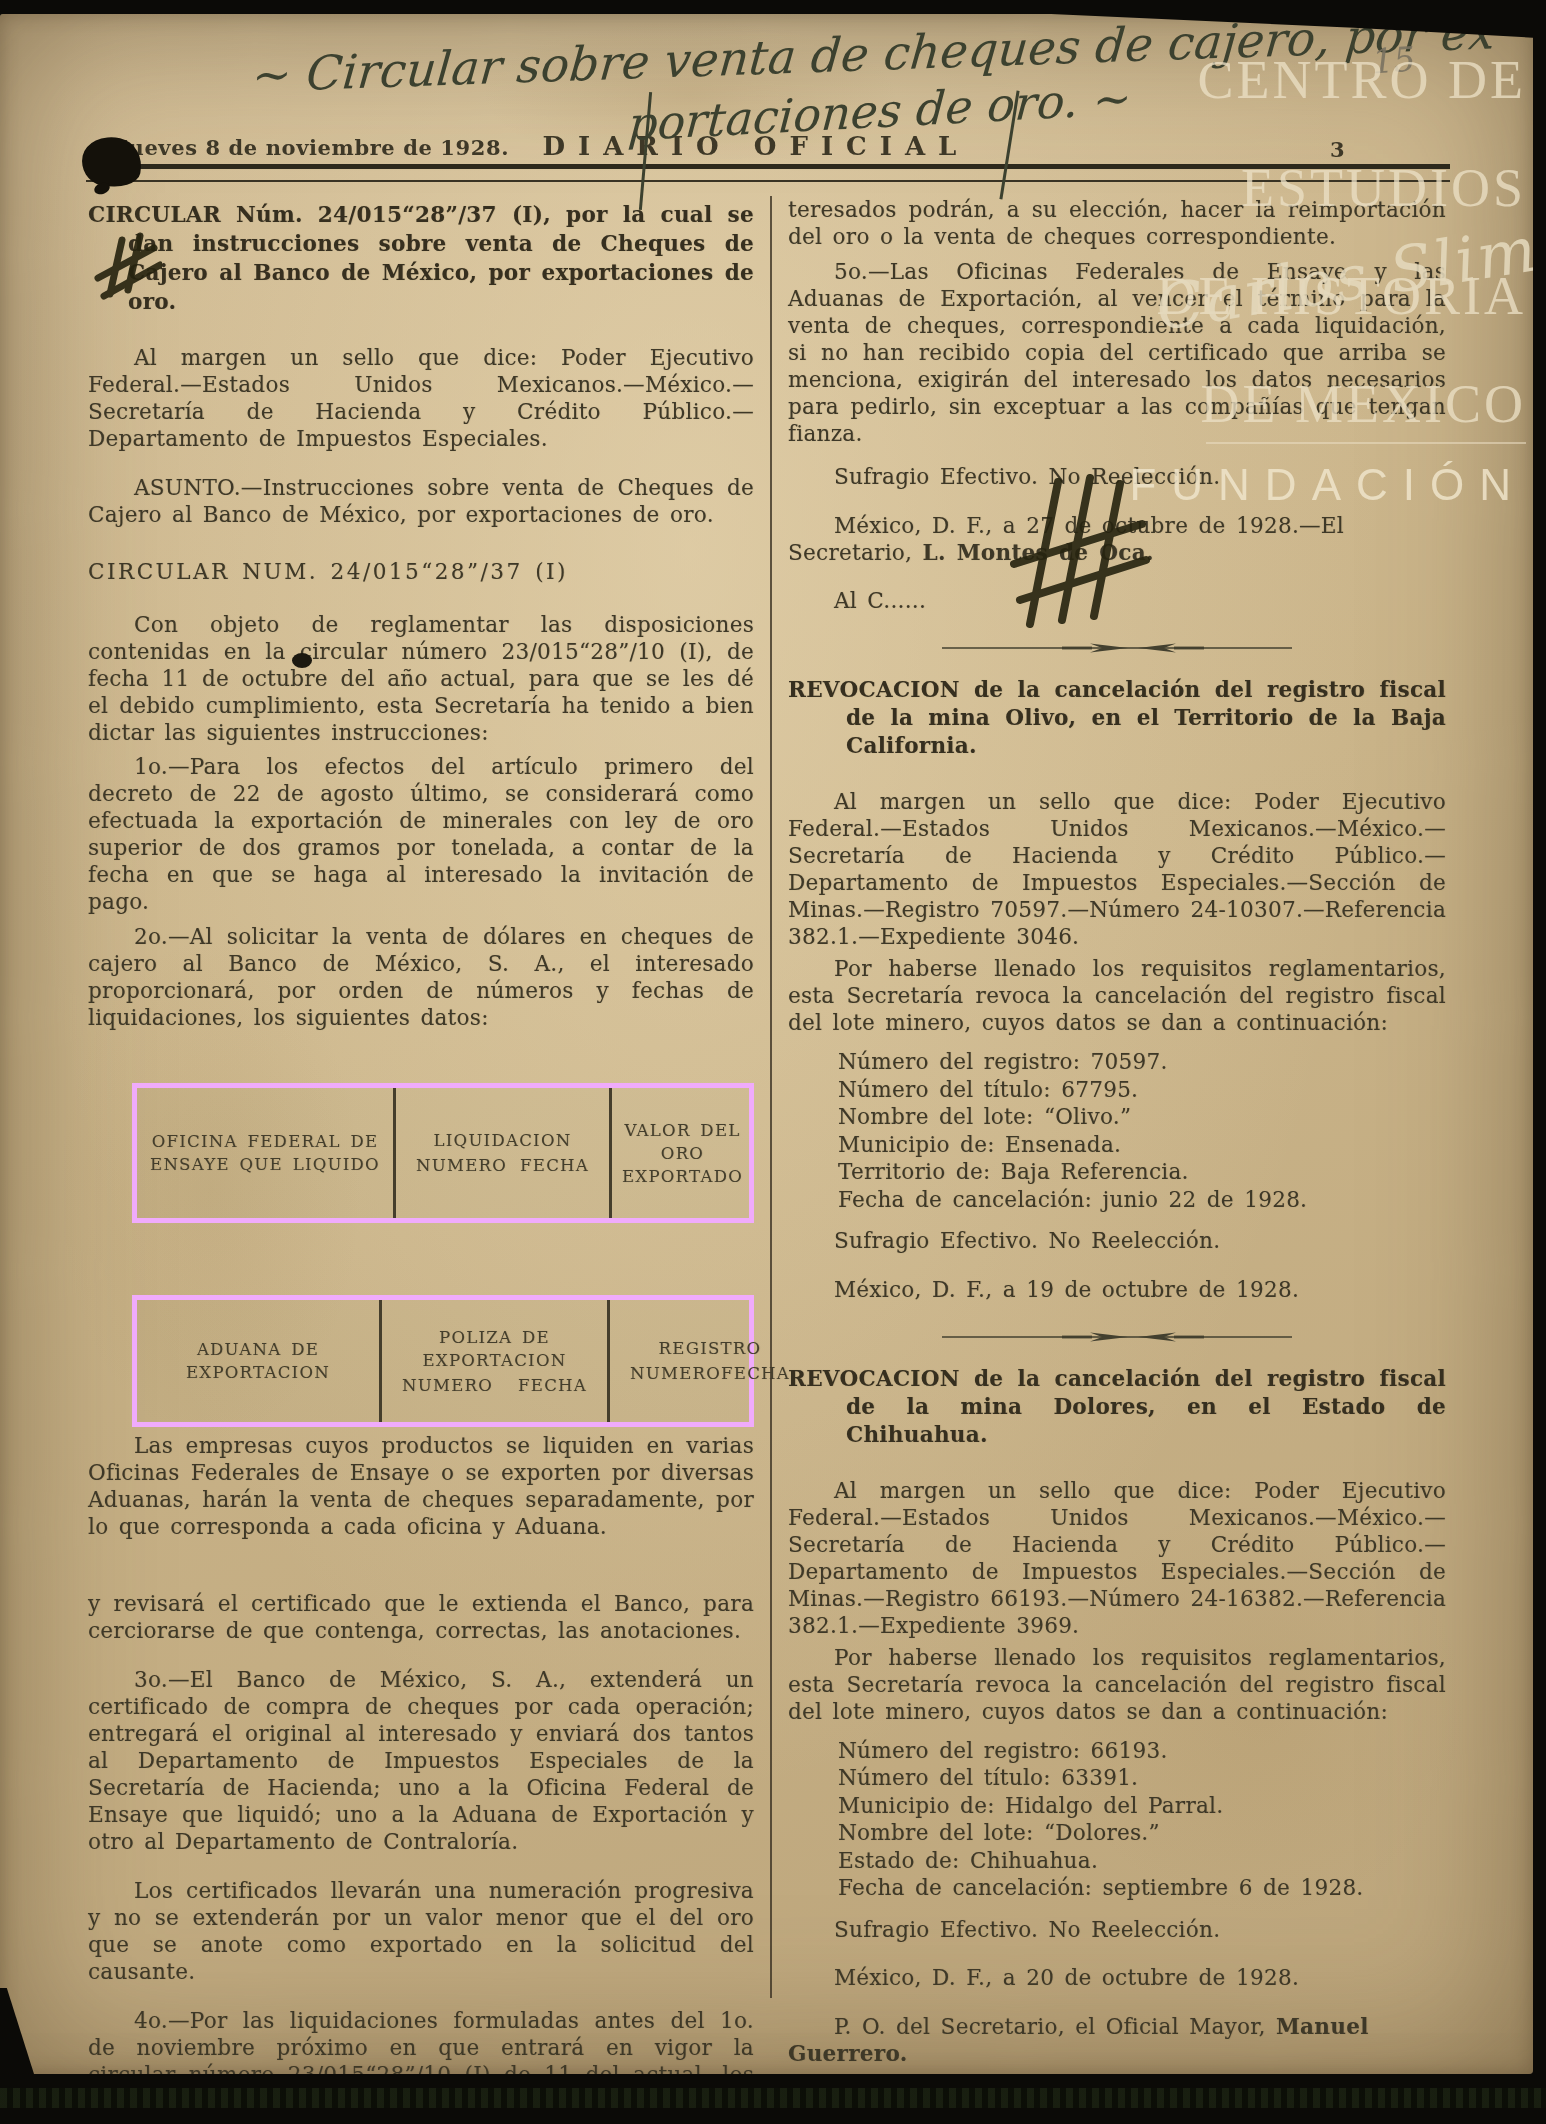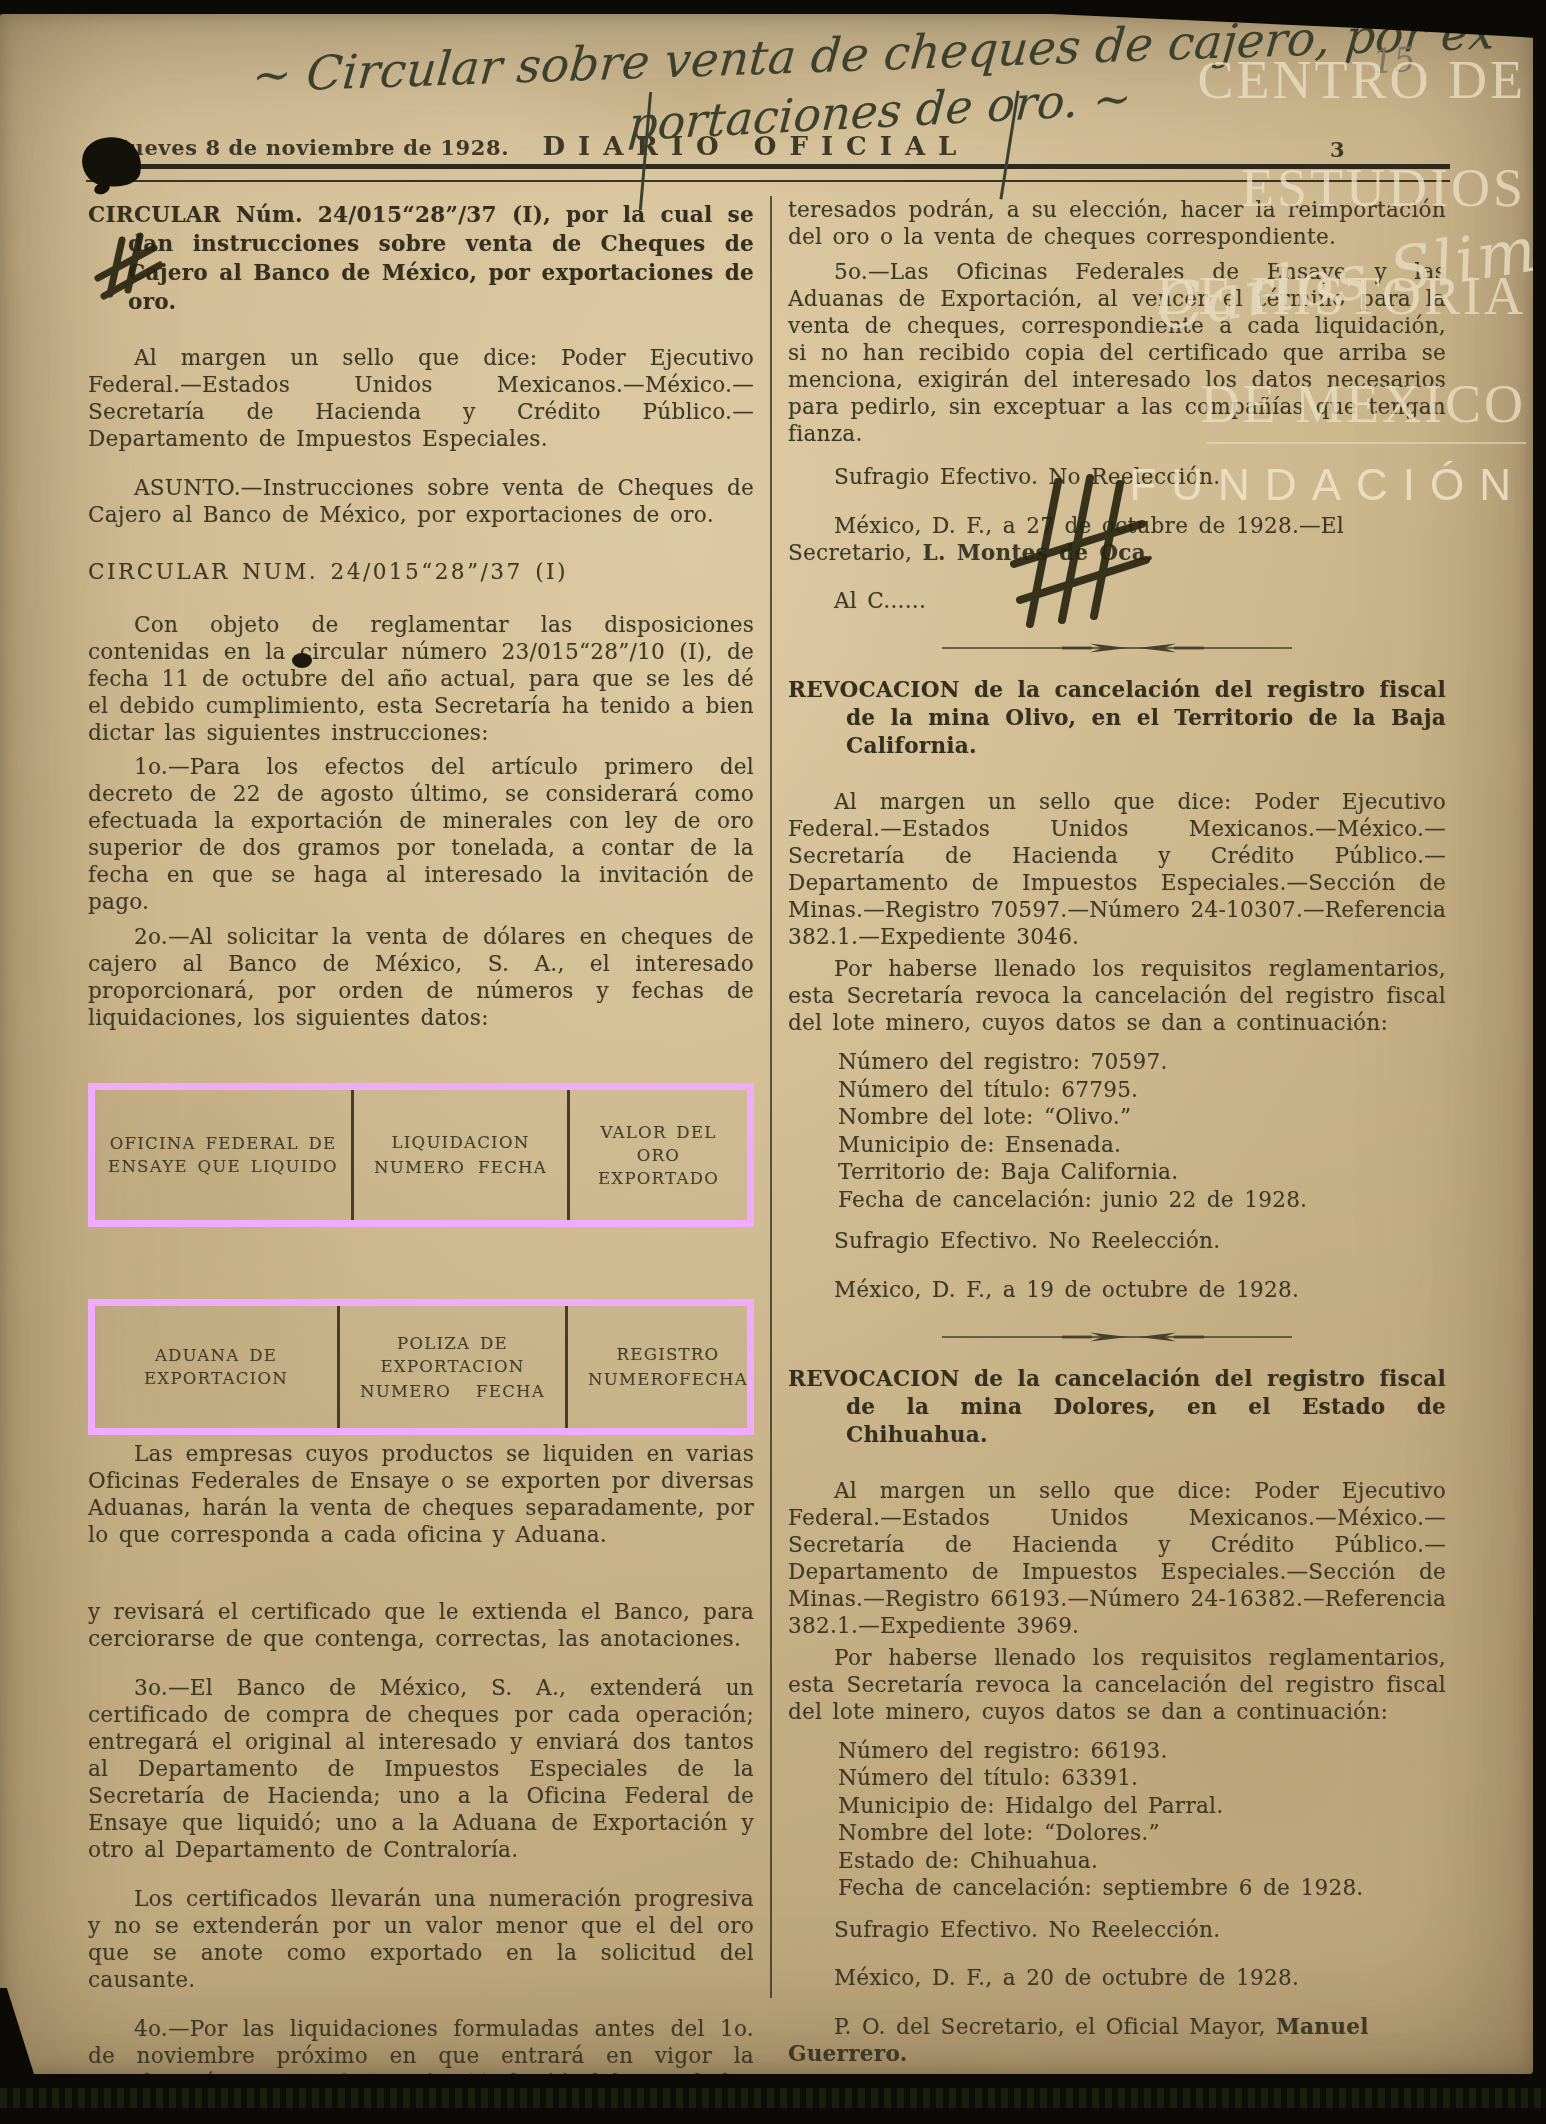--- a/index.html
+++ b/index.html
@@ -64,21 +64,21 @@
   .gap-lg { margin-top:28px; }
   .subtitle { text-align:left; letter-spacing:2.5px; margin:30px 0 26px 0; text-indent:0; }
   .closing { text-indent:46px; margin-top:14px; }
   .closing.tight { margin-top:4px; }
   .details { margin:12px 0 0 50px; }
   .detail-line { line-height:27.5px; }
   .rev-title { font-weight:bold; padding-left:58px; text-indent:-58px; text-align:justify;
                line-height:28px; margin:0; color:#362f1f; }
 
   
-  .mini-table { display:grid; border:7px solid #f0abfc; background:rgba(0,0,0,0.015); }
+  .mini-table { display:grid; border:5px solid #f0abfc; background:rgba(0,0,0,0.015);margin-left:44px; }
   .mt1 { grid-template-columns:256px 216px 1fr; height:130px; margin-top:52px; }
   .mt2 { grid-template-columns:242px 228px 1fr; height:122px; margin-top:72px; }
   .mt-cell { border-left:3px solid #453e2c; display:flex; flex-direction:column; justify-content:center;
              text-align:center; font-size:16.5px; letter-spacing:1.3px; line-height:23px;
              padding:4px 10px; color:#443e2c; }
   .mt-cell:first-child { border-left:none; }
   .mt-sub { display:flex; justify-content:space-between; padding:0 10px; margin-top:2px; }
 
   
   .ornament { display:flex; justify-content:center; margin:26px 0 20px 0; }
@@ -201,21 +201,21 @@
     </div>
 
     <p class="rev-title">REVOCACION de la cancelación del registro fiscal de la mina Olivo, en el Territorio de la Baja California.</p>
     <p class="par gap-lg">Al margen un sello que dice: Poder Ejecutivo Federal.—Estados Unidos Mexicanos.—México.—Secretaría de Hacienda y Crédito Público.—Departamento de Impuestos Especiales.—Sección de Minas.—Registro 70597.—Número 24-10307.—Referencia 382.1.—Expediente 3046.</p>
     <p class="par">Por haberse llenado los requisitos reglamentarios, esta Secretaría revoca la cancelación del registro fiscal del lote minero, cuyos datos se dan a continuación:</p>
     <div class="details">
       <div class="detail-line">Número del registro: 70597.</div>
       <div class="detail-line">Número del título: 67795.</div>
       <div class="detail-line">Nombre del lote: “Olivo.”</div>
       <div class="detail-line">Municipio de: Ensenada.</div>
-      <div class="detail-line">Territorio de: Baja California.</div>
+      <div class="detail-line">Territorio de: Baja Referencia.</div>
       <div class="detail-line">Fecha de cancelación: junio 22 de 1928.</div>
     </div>
     <p class="closing">Sufragio Efectivo. No Reelección.</p>
     <p class="closing tight">México, D. F., a 19 de octubre de 1928.</p>
 
     <div class="ornament">
       <svg width="350" height="16" viewBox="0 0 350 16">
         <line x1="0" y1="8" x2="350" y2="8" stroke="#43402f" stroke-width="1.6"></line>
         <polygon points="186,8 148,3.5 160,8 148,12.5" fill="#43402f"></polygon>
         <polygon points="196,8 234,3.5 222,8 234,12.5" fill="#43402f"></polygon>

